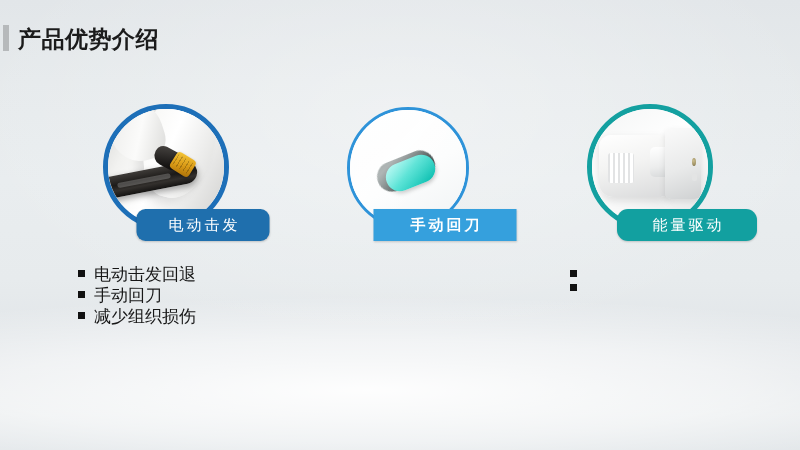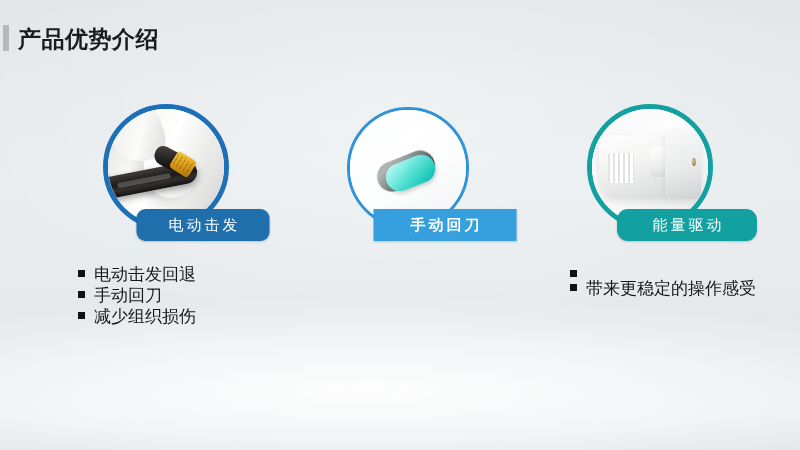--- a/index.html
+++ b/index.html
@@ -398,17 +398,16 @@
         </div>
       </div>
     </div>
     <div class="pill pill-2">能量驱动</div>
     <div class="bullets bullets-2">
       <div class="bullet-row">
         <div class="bullet-mark"></div>
       </div>
       <div class="bullet-row">
         <div class="bullet-mark"></div>
-        <div class="bullet-text">带来更稳定的操作感受</div>
       </div>
     </div>
   </div>
 </div>
 
 </body></html>

